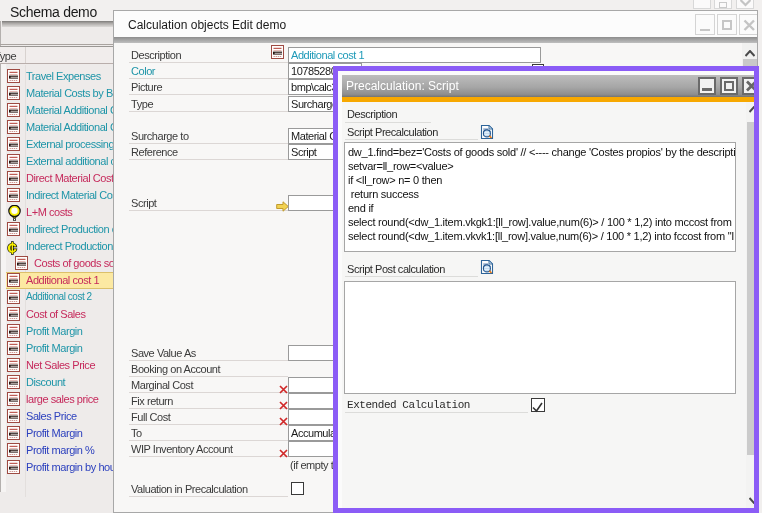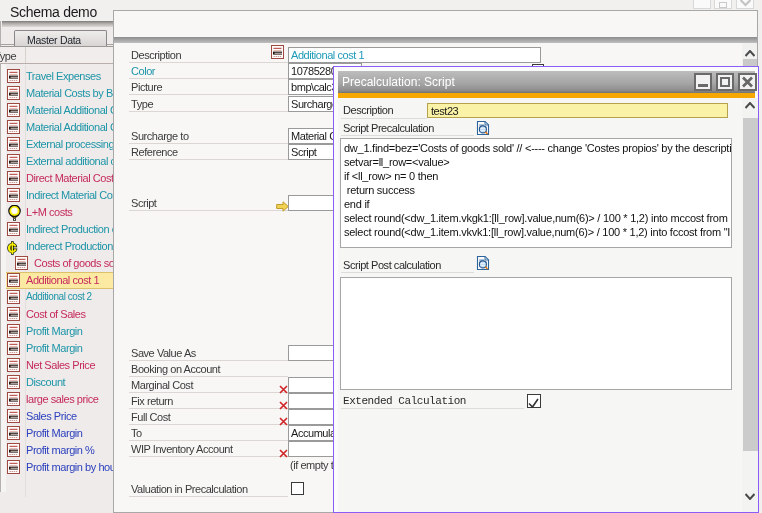--- a/index.html
+++ b/index.html
@@ -28,23 +28,20 @@
 </div>
 
 <div class="abs" style="left:0;top:21px;width:113px;height:492px;background:#eeebea;overflow:hidden;">
 
   <div class="abs" style="left:2px;top:0;width:111px;height:6px;background:linear-gradient(#7d7b79,#a8a5a3 35%,#c6c3c1 70%,#dcdad8);"></div>
   <div class="abs" style="left:0;top:0;width:1px;height:471px;background:#b4b0ae;"></div>
   <div class="abs" style="left:1px;top:43px;width:5px;height:428px;background:#f6f4f3;"></div>
 
   <div class="abs" style="left:0;top:23px;width:113px;height:1px;background:#a9a39f;"></div>
 
-  <div class="abs" style="left:14px;top:9px;width:93px;height:17px;background:linear-gradient(#efedec,#d6d3d2);
-       border:1px solid #89878a;border-bottom:none;border-radius:2px 2px 0 0;
-       font-size:10.5px;letter-spacing:-0.3px;color:#20242c;text-align:left;padding:3px 0 0 12px;">Master Data</div>
 
   <div class="abs" style="left:0;top:25px;width:113px;height:18px;background:#f1edec;border-top:1px solid #9a9794;border-bottom:1px solid #b9aeab;overflow:hidden;">
     <div class="abs lbl" style="left:-6px;top:3px;color:#3c3c3c;">Type</div>
     <div class="abs" style="left:25px;top:0;width:1px;height:17px;background:#d8d2cf;"></div>
   </div>
 
   <div class="abs" style="left:25px;top:44px;width:1px;height:432px;background:#e3dfdd;"></div>
   <div id="list" class="abs" style="left:0;top:47px;width:113px;">
       <div style="position:absolute;left:0;top:0px;width:113px;height:17px;">
         <div style="position:absolute;left:7px;top:1px;"><svg width="13" height="14" viewBox="0 0 13 14">
@@ -369,20 +366,34 @@
             <rect x="6.7" y="11" width="1.4" height="0.8" fill="#c27f79"></rect>
             <rect x="8.8" y="11" width="1.4" height="0.8" fill="#c27f79"></rect>
           </svg></div>
         <div style="position:absolute;left:26px;top:2px;font-size:11px;letter-spacing:-0.45px;white-space:nowrap;color:#2d41be;">Profit margin by hour</div>
       </div>
     </div>
 </div>
 
 <div class="abs" style="left:113px;top:10px;width:645px;height:503px;background:#f8f7f6;border:1px solid #a8a8a8;overflow:hidden;">
 
+  <div class="abs" style="left:0;top:0;width:645px;height:26px;background:#fcfcfc;">
+    <div class="abs" style="left:14px;top:7px;font-size:12px;color:#1a1a1a;">Calculation objects Edit demo</div>
+    <div class="abs" style="left:581px;top:3px;width:20px;height:21px;background:#fbfbfb;border:1px solid #d4d4d4;">
+      <div class="abs" style="left:4px;top:14px;width:10px;height:2px;background:#c6c6c6;"></div>
+    </div>
+    <div class="abs" style="left:603px;top:3px;width:20px;height:21px;background:#fbfbfb;border:1px solid #d4d4d4;">
+      <div class="abs" style="left:4px;top:5px;width:10px;height:10px;border:2px solid #c6c6c6;"></div>
+    </div>
+    <div class="abs" style="left:625px;top:3px;width:20px;height:21px;background:#fbfbfb;border:1px solid #d4d4d4;">
+      <svg class="abs" style="left:3px;top:4px;" width="13" height="13">
+          <path d="M1.5 1.5 L11 11 M11 1.5 L1.5 11" stroke="#c4c4c4" stroke-width="2.4"></path>
+        </svg>
+    </div>
+  </div>
 
   <div class="abs" style="left:0;top:26px;width:645px;height:6px;background:linear-gradient(#8d8d8d,#bfbfbf);"></div>
 
   <div id="mdc" class="abs" style="left:0;top:32px;width:645px;height:471px;">
       <div class="abs lbl" style="left:17px;top:6px;color:#3b3b3b;">Description</div>
       <div class="abs" style="left:15px;top:19px;width:159px;height:1px;background:#dcd7d5;"></div>
       <div class="abs" style="left:157px;top:2px;"><svg width="13" height="14" viewBox="0 0 13 14">
           <rect x="0.5" y="0.5" width="12" height="13" fill="#fffdfc" stroke="#9e4a42" stroke-width="1"></rect>
           <rect x="2.5" y="2.8" width="8" height="1.1" fill="#b94c44"></rect>
           <rect x="2.5" y="5" width="8" height="0.8" fill="#dfa9a4"></rect>
@@ -457,21 +468,21 @@
     </div>
 
   <div class="abs" style="left:628px;top:32px;width:16px;height:471px;background:#f1f1f0;">
     <svg class="abs" style="left:3px;top:7px;" width="10" height="7">
         <path d="M0.5 6 L5 1 L9.5 6" stroke="#4a4a4a" stroke-width="2" fill="none"></path>
       </svg>
     <div class="abs" style="left:1px;top:16px;width:14px;height:60px;background:#c9c9c9;"></div>
   </div>
 </div>
 
-<div class="abs" style="left:333px;top:66px;width:426px;height:447px;background:#f6f6f5;border:1px solid #8b5cf6;overflow:hidden;">
+<div class="abs" style="left:333px;top:66px;width:426px;height:447px;background:#f6f6f5;border:5px solid #8b5cf6;overflow:hidden;">
   <div class="abs" style="left:0;top:0;width:424px;height:4px;background:#fbfbfb;"></div>
   <div class="abs" style="left:0;top:0;width:4px;height:445px;background:#fbfbfb;"></div>
   <div class="abs" style="left:421px;top:0;width:3px;height:445px;background:#fbfbfb;"></div>
 
   <div class="abs" style="left:4px;top:4px;width:417px;height:22px;background:linear-gradient(#bdbdbd,#a6a6a6 55%,#8e8e8e 88%,#747474);">
     <div class="abs" style="left:4px;top:4px;font-size:12px;color:#ffffff;">Precalculation: Script</div>
     <div class="abs" style="left:356px;top:2px;width:18px;height:18px;background:#f2f2f2;border:2px solid #6a6a6a;">
       <div class="abs" style="left:2px;top:9px;width:10px;height:3px;background:#6a6a6a;"></div>
     </div>
     <div class="abs" style="left:378px;top:2px;width:18px;height:18px;background:#f2f2f2;border:2px solid #6a6a6a;">
@@ -482,21 +493,20 @@
           <path d="M2 1.5 L11 10.5 M11 1.5 L2 10.5" stroke="#676767" stroke-width="2.7"></path>
         </svg>
     </div>
   </div>
 
   <div class="abs" style="left:4px;top:26px;width:417px;height:5px;background:#f7a800;"></div>
 
   <div id="pdc" class="abs" style="left:0;top:31px;width:424px;height:414px;">
       <div class="abs lbl" style="left:9px;top:6px;color:#2a2a2a;">Description</div>
       <div class="abs" style="left:7px;top:20px;width:86px;height:1px;background:#dcdcda;"></div>
-      <div class="abs" style="left:93px;top:5px;width:301px;height:15px;background:#faf2a6;border:1px solid #b5a24e;font-size:11px;letter-spacing:-0.45px;color:#1a1a1a;padding:1px 0 0 3px;">test23</div>
       <div class="abs lbl" style="left:9px;top:24px;color:#2a2a2a;">Script Precalculation</div>
       <div class="abs" style="left:7px;top:37px;width:133px;height:1px;background:#dcdcda;"></div>
       <div class="abs" style="left:142px;top:23px;"><svg width="14" height="15" viewBox="0 0 14 15">
           <path d="M1.5 0.5 L9 0.5 L12.5 4 L12.5 13.5 L1.5 13.5 Z" fill="#fdfdfd" stroke="#2d6499" stroke-width="1.1"></path>
           <path d="M9 0.5 L9 4 L12.5 4 Z" fill="#e2eefa" stroke="#2d6499" stroke-width="0.9"></path>
           <rect x="3.2" y="3.6" width="4.8" height="0.9" fill="#3f6da6"></rect>
           <rect x="3.2" y="5.8" width="7.4" height="0.9" fill="#3f6da6"></rect>
           <rect x="3.2" y="8" width="7.4" height="0.9" fill="#3f6da6"></rect>
           <rect x="3.2" y="10.2" width="7.4" height="0.9" fill="#3f6da6"></rect>
           <circle cx="6.9" cy="8.4" r="3.5" fill="#d9ecfa" fill-opacity="0.85" stroke="#24578e" stroke-width="1.1"></circle>

